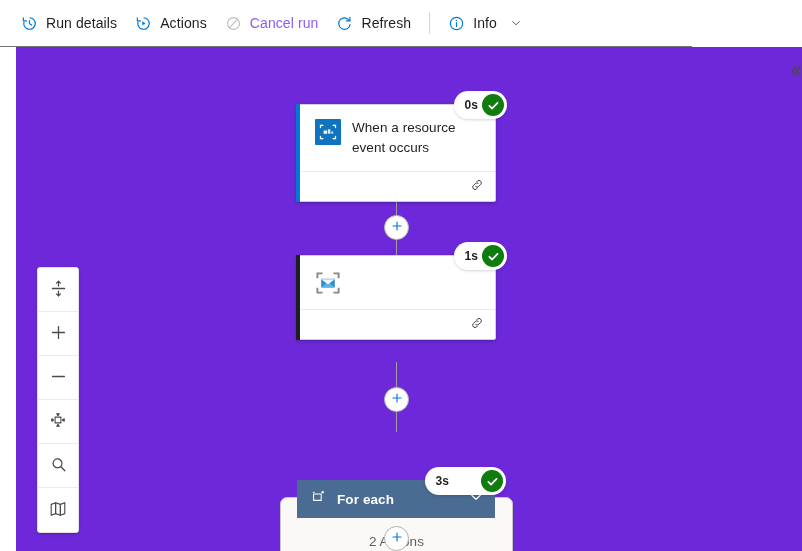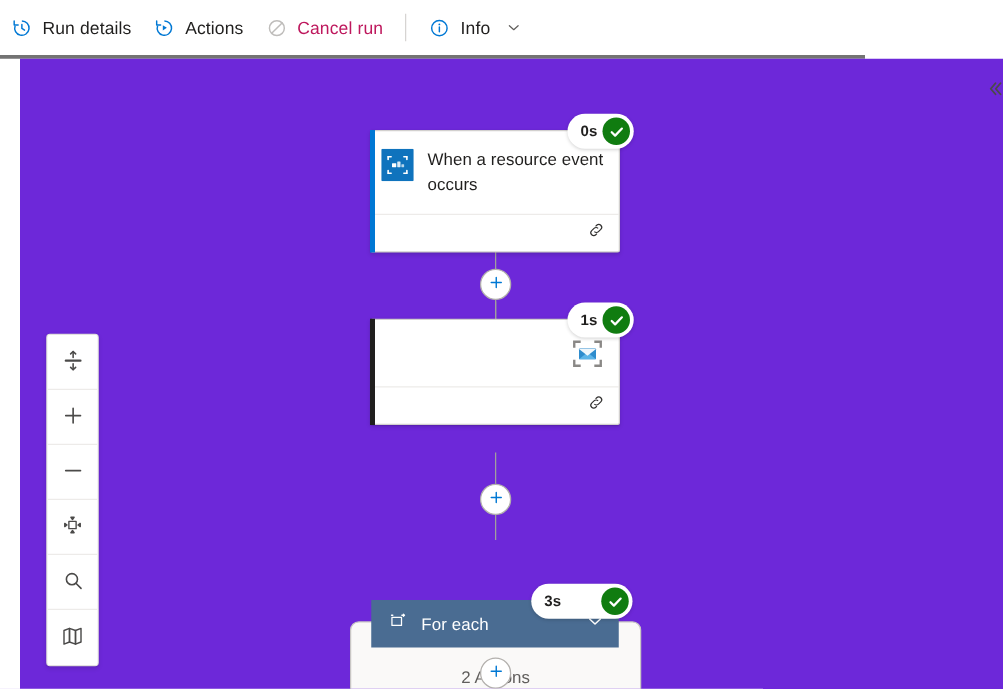--- a/index.html
+++ b/index.html
@@ -11,44 +11,45 @@
     font-family: "Liberation Sans", sans-serif;
     -webkit-font-smoothing: antialiased;
   }
 
   
   .toolbar {
     position: absolute;
     top: 0; left: 0;
     width: 692px; height: 47px;
     background: #ffffff;
-    border-bottom: 3px solid #737373;
-    display: flex;
-    align-items: center;
+    border-bottom: 1px solid #737373;
+    display: flex;
+    align-items: center;
+    padding-left: 12px;
     gap: 0px;
   }
   .tb-btn {
     display: flex;
     align-items: center;
     gap: 8px;
     height: 36px;
     padding: 0 9px;
     border: none;
     background: transparent;
     cursor: pointer;
     white-space: nowrap;
   }
   .tb-label {
     font-size: 14px;
     color: #201f1e;
     font-weight: 400;
     letter-spacing: 0.1px;
   }
   .tb-btn.disabled { cursor: default; }
-  .tb-btn.disabled .tb-label { color: #be185d; }
+  .tb-btn.disabled .tb-label { color: #8b5cf6; }
   .tb-icon { width: 17px; height: 17px; display: block; flex: 0 0 auto; }
   .tb-sep {
     width: 1px; height: 22px;
     background: #d6d4d2;
     margin: 0 9px;
     flex: 0 0 auto;
   }
   .tb-chev {
     width: 14px; height: 14px;
     margin-left: 4px;
@@ -138,22 +139,21 @@
   .card-accent {
     position: absolute;
     left: -1px; top: -1px;
     width: 4px;
     height: calc(100% + 2px);
   }
   .card-body {
     display: flex;
     align-items: flex-start;
     gap: 11px;
-    padding: 13px 12px 13px 8px;
-    justify-content: flex-end;
+    padding: 13px 12px 13px 18px;
   }
   .card-icon {
     width: 26px; height: 26px;
     flex: 0 0 auto;
     margin-top: 1px;
   }
   .card-title {
     font-size: 13.5px;
     line-height: 20px;
     color: #201f1e;
@@ -223,21 +223,21 @@
     background: #4a6c92;
     display: flex;
     align-items: center;
     padding: 0 11px 0 13px;
     cursor: pointer;
     z-index: 3;
   }
   .scope-header-label {
     font-size: 13.5px;
     color: #ffffff;
-    font-weight: 400;
+    font-weight: 700;
     margin-left: 11px;
     letter-spacing: 0.1px;
   }
   .scope-chev { margin-left: auto; display: block; }
 </style>
 </head>
 <body>
 
 <div class="toolbar">
 
@@ -267,20 +267,29 @@
   <button class="tb-btn disabled">
     <span class="tb-icon">
       <svg viewBox="0 0 16 16" width="17" height="17" fill="none" stroke="#bfbdbb" stroke-width="1.1">
         <circle cx="8" cy="8" r="5.6"></circle>
         <path d="M4.1 11.9 11.9 4.1" stroke-linecap="round"></path>
       </svg>
     </span>
     <span class="tb-label">Cancel run</span>
   </button>
 
+  <button class="tb-btn">
+    <span class="tb-icon">
+      <svg viewBox="0 0 16 16" width="17" height="17" fill="none" stroke="#0078d4" stroke-width="1.1" stroke-linecap="round">
+        <path d="M12.6 5.3A5.4 5.4 0 1 0 13.3 9"></path>
+        <path d="M13.1 2.2v3.4H9.7"></path>
+      </svg>
+    </span>
+    <span class="tb-label">Refresh</span>
+  </button>
 
   <span class="tb-sep"></span>
 
   <button class="tb-btn tb-btn-info">
     <span class="tb-icon">
       <svg viewBox="0 0 16 16" width="17" height="17" fill="none" stroke="#0078d4" stroke-width="1.1">
         <circle cx="8" cy="8" r="5.8"></circle>
         <path d="M8 7.2v3.6" stroke-linecap="round"></path>
         <circle cx="8" cy="5.2" r="0.72" fill="#0078d4" stroke="none"></circle>
       </svg>

